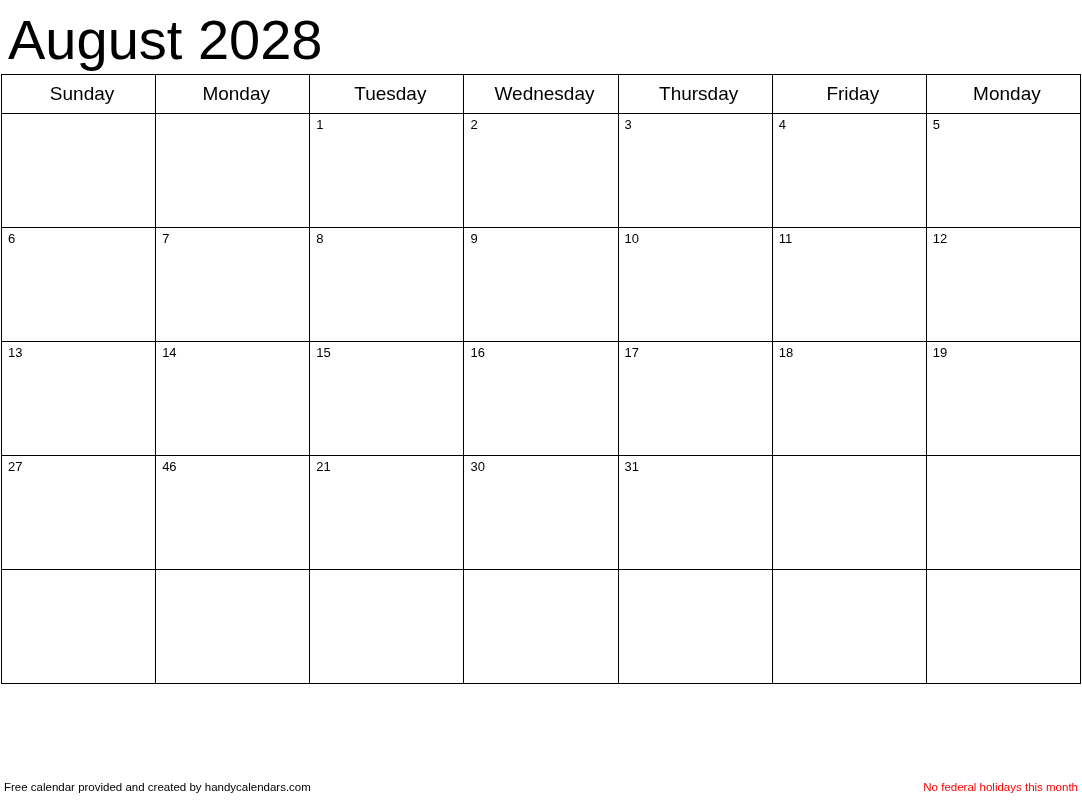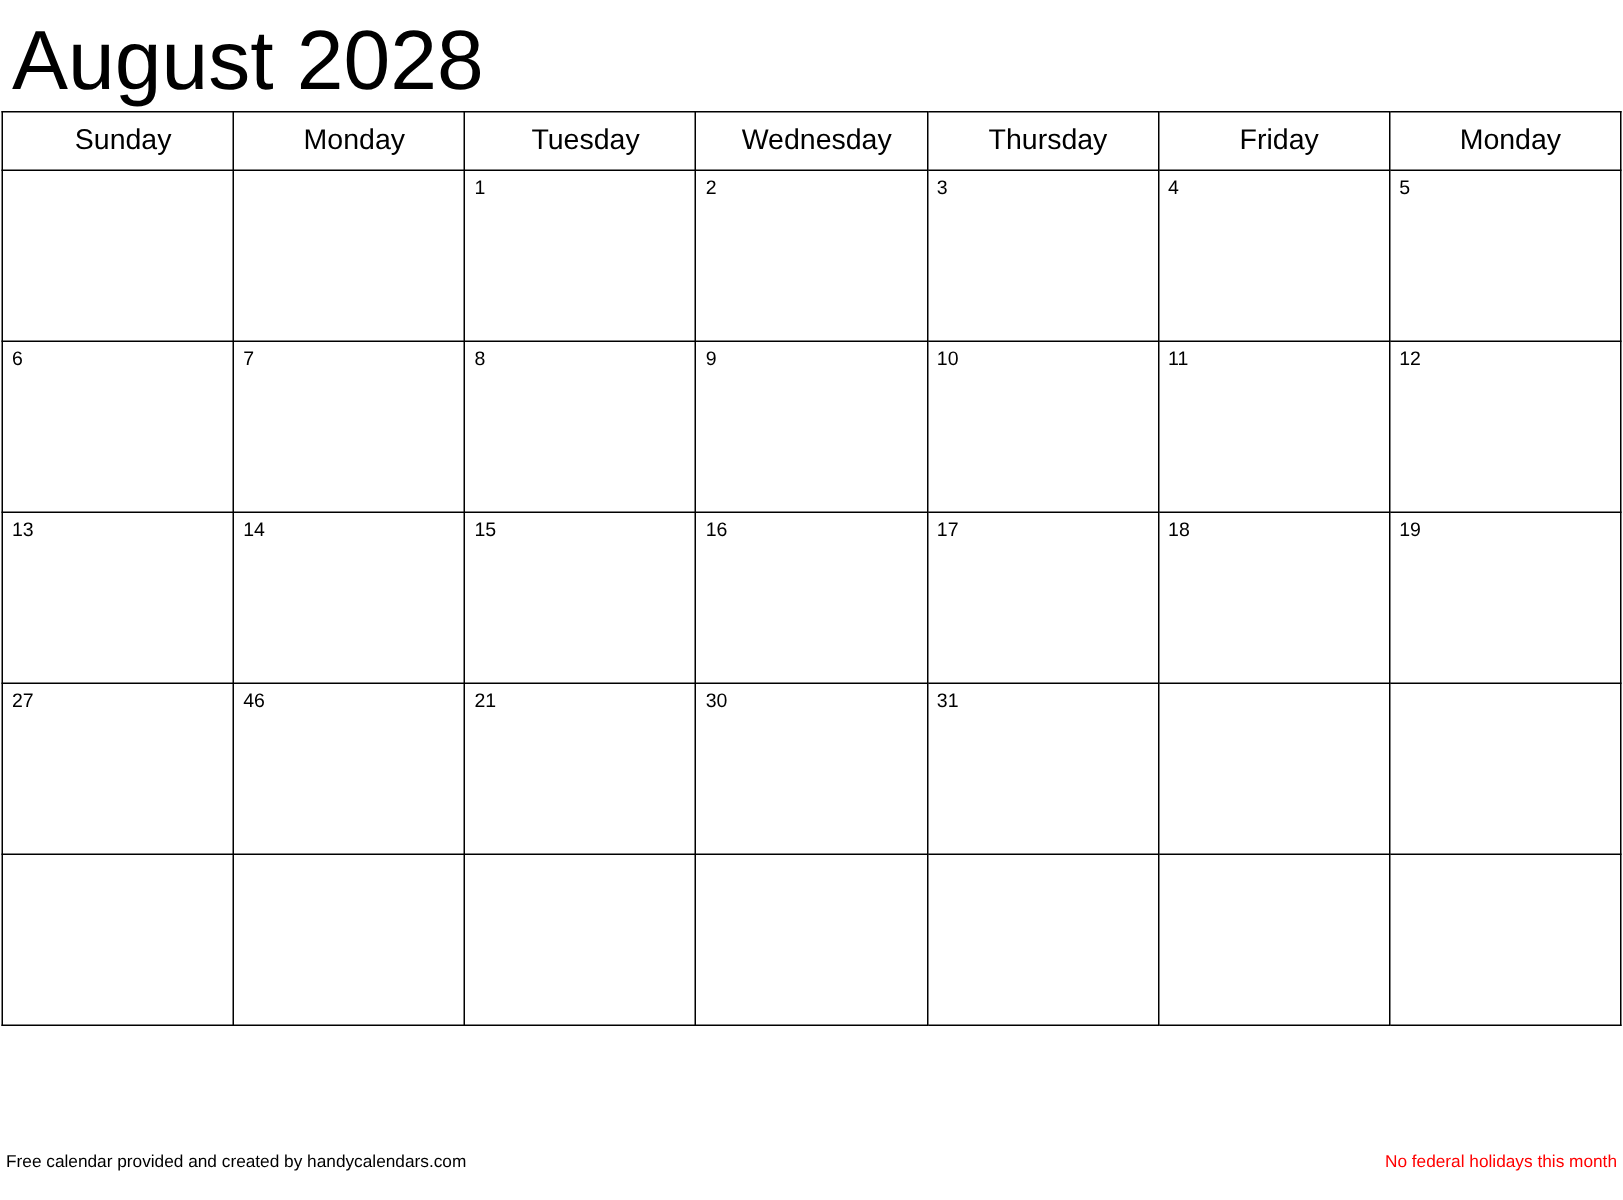--- a/index.html
+++ b/index.html
@@ -56,21 +56,21 @@
     font-size: 13px;
     line-height: 1.1;
   }
   .daynum {
     display: block;
     font-size: 13px;
   }
   .footer {
     position: absolute;
     left: 0;
-    bottom: 16px;
+    bottom: 4px;
     width: 1082px;
     height: 18px;
     box-sizing: border-box;
     padding: 0 4px;
     display: flex;
     align-items: center;
     justify-content: space-between;
     font-size: 11.5px;
   }
   .footer-left {

